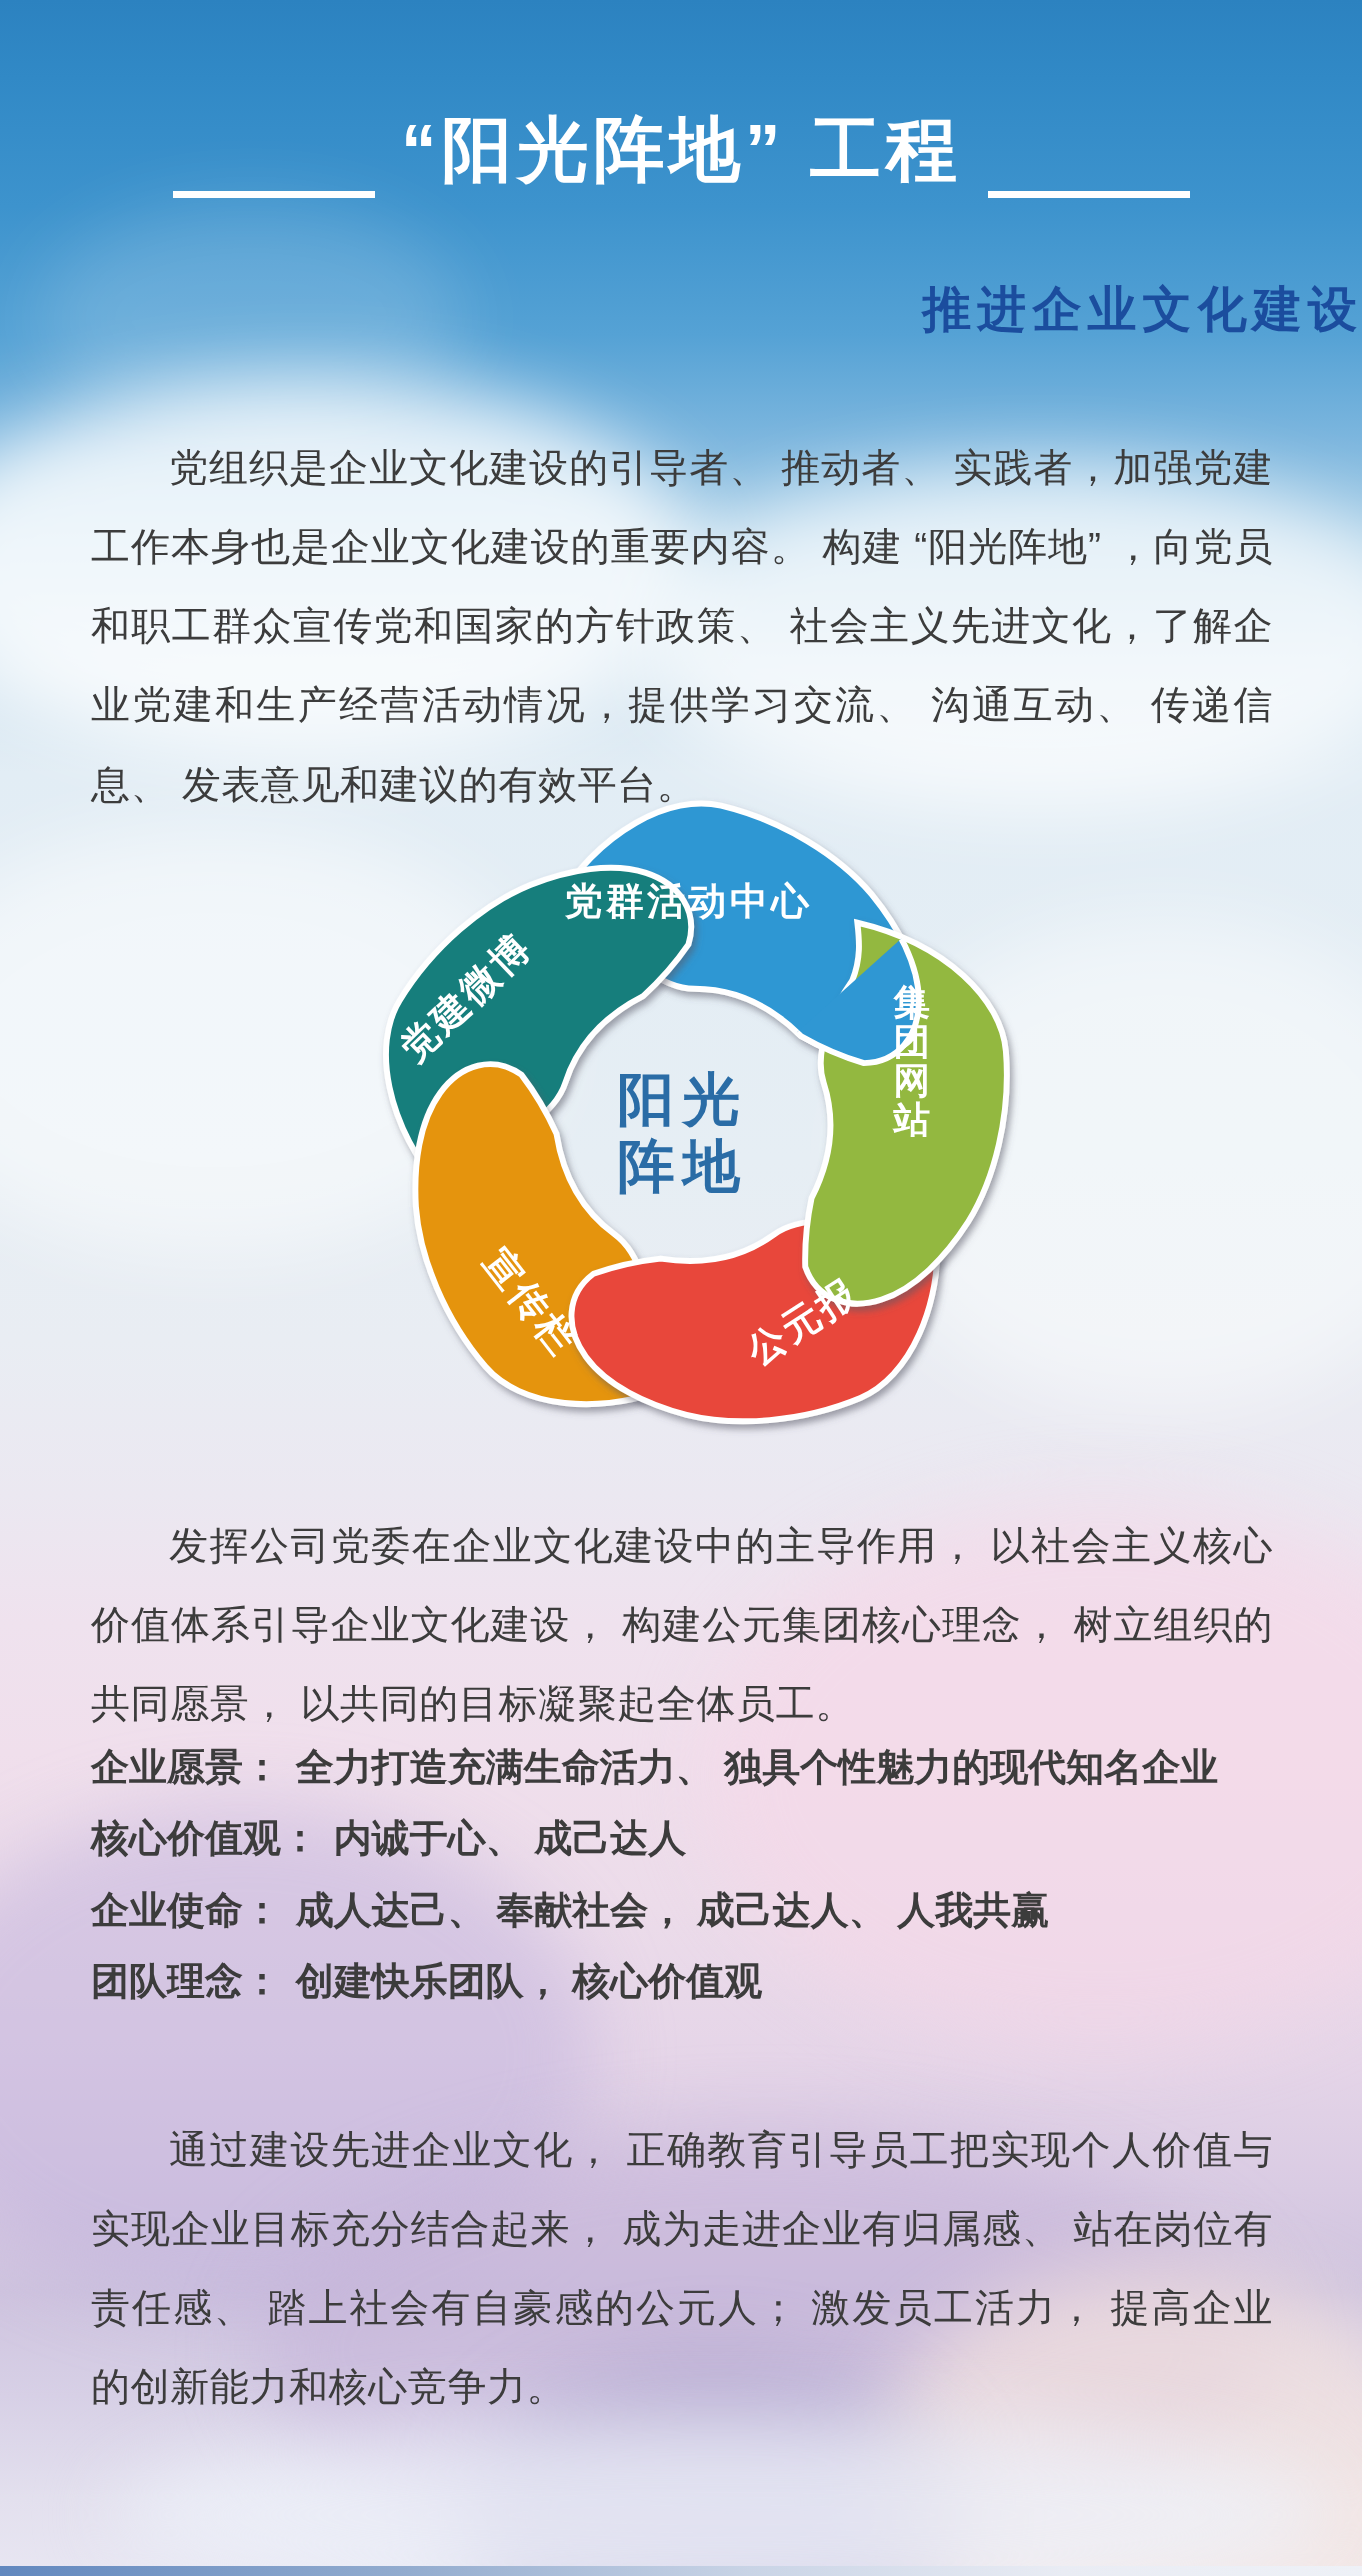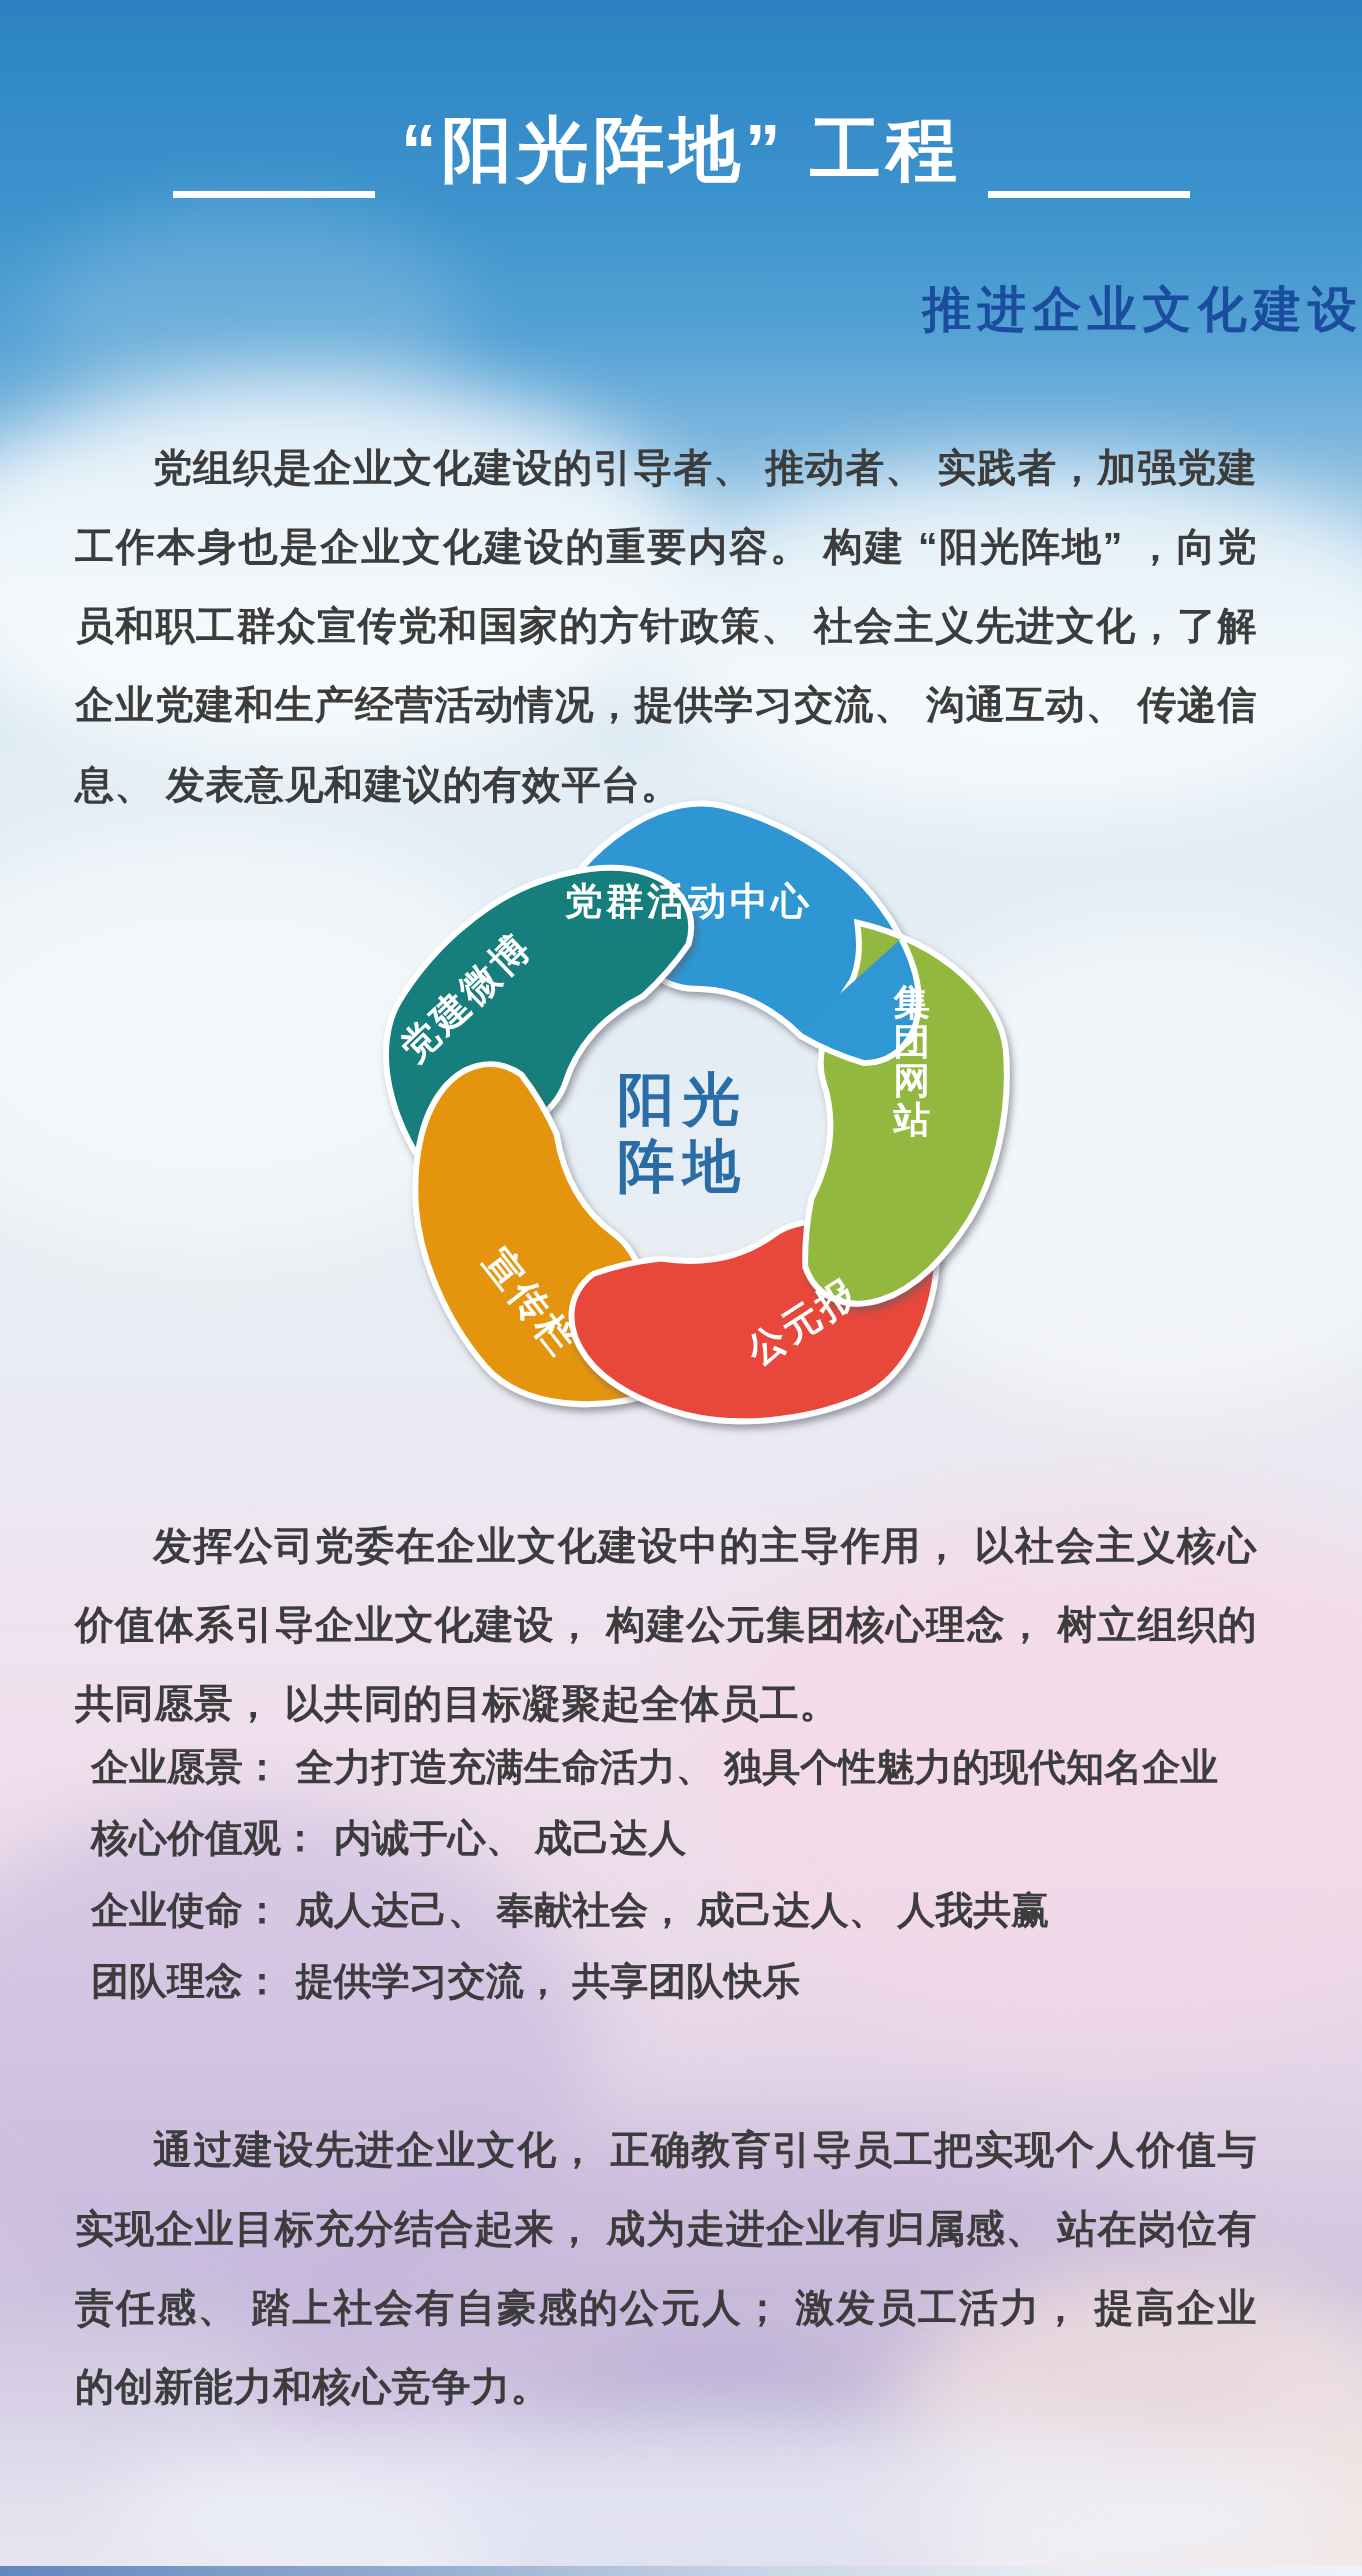--- a/index.html
+++ b/index.html
@@ -36,22 +36,22 @@
   .main-title{
     color:#ffffff;font-size:71px;font-weight:800;
     letter-spacing:4.9px;white-space:nowrap;
   }
   .subtitle{
     position:absolute;top:277px;left:0;right:0;
     text-align:right;color:#1b4d9e;
     font-size:49px;font-weight:800;letter-spacing:6.1px;
   }
   .para{
-    position:absolute;left:75px;width:1182px;
-    color:#3c3c3c;font-size:39px;font-weight:700;
+    position:absolute;left:91px;width:1182px;
+    color:#3c3c3c;font-size:39px;font-weight:400;
     line-height:2.03;text-align:justify;text-indent:2em;
     letter-spacing:0.6px;
   }
   .p1{top:428px;}
   .p2{top:1506px;}
   .p3{top:2110px;}
   .values{
     position:absolute;top:1732px;left:91px;width:1182px;
     color:#3c3c3c;font-size:38px;font-weight:600;line-height:1.88;
   }
@@ -165,21 +165,21 @@
     <div class="value-item">
       <span class="vi-label">企业愿景：</span><span>全力打造充满生命活力、 独具个性魅力的现代知名企业</span>
     </div>
     <div class="value-item">
       <span class="vi-label">核心价值观：</span><span>内诚于心、 成己达人</span>
     </div>
     <div class="value-item">
       <span class="vi-label">企业使命：</span><span>成人达己、 奉献社会， 成己达人、 人我共赢</span>
     </div>
     <div class="value-item">
-      <span class="vi-label">团队理念：</span><span>提供学习交流， 共享团队快乐</span>
+      <span class="vi-label">团队理念：</span><span>创建快乐团队， 核心价值观</span>
     </div>
   </div>
 
   <div class="para p3">通过建设先进企业文化， 正确教育引导员工把实现个人价值与实现企业目标充分结合起来， 成为走进企业有归属感、 站在岗位有责任感、 踏上社会有自豪感的公元人； 激发员工活力， 提高企业的创新能力和核心竞争力。</div>
 
   <div class="bottom-bar"></div>
 </div>
 
 
 </body></html>

